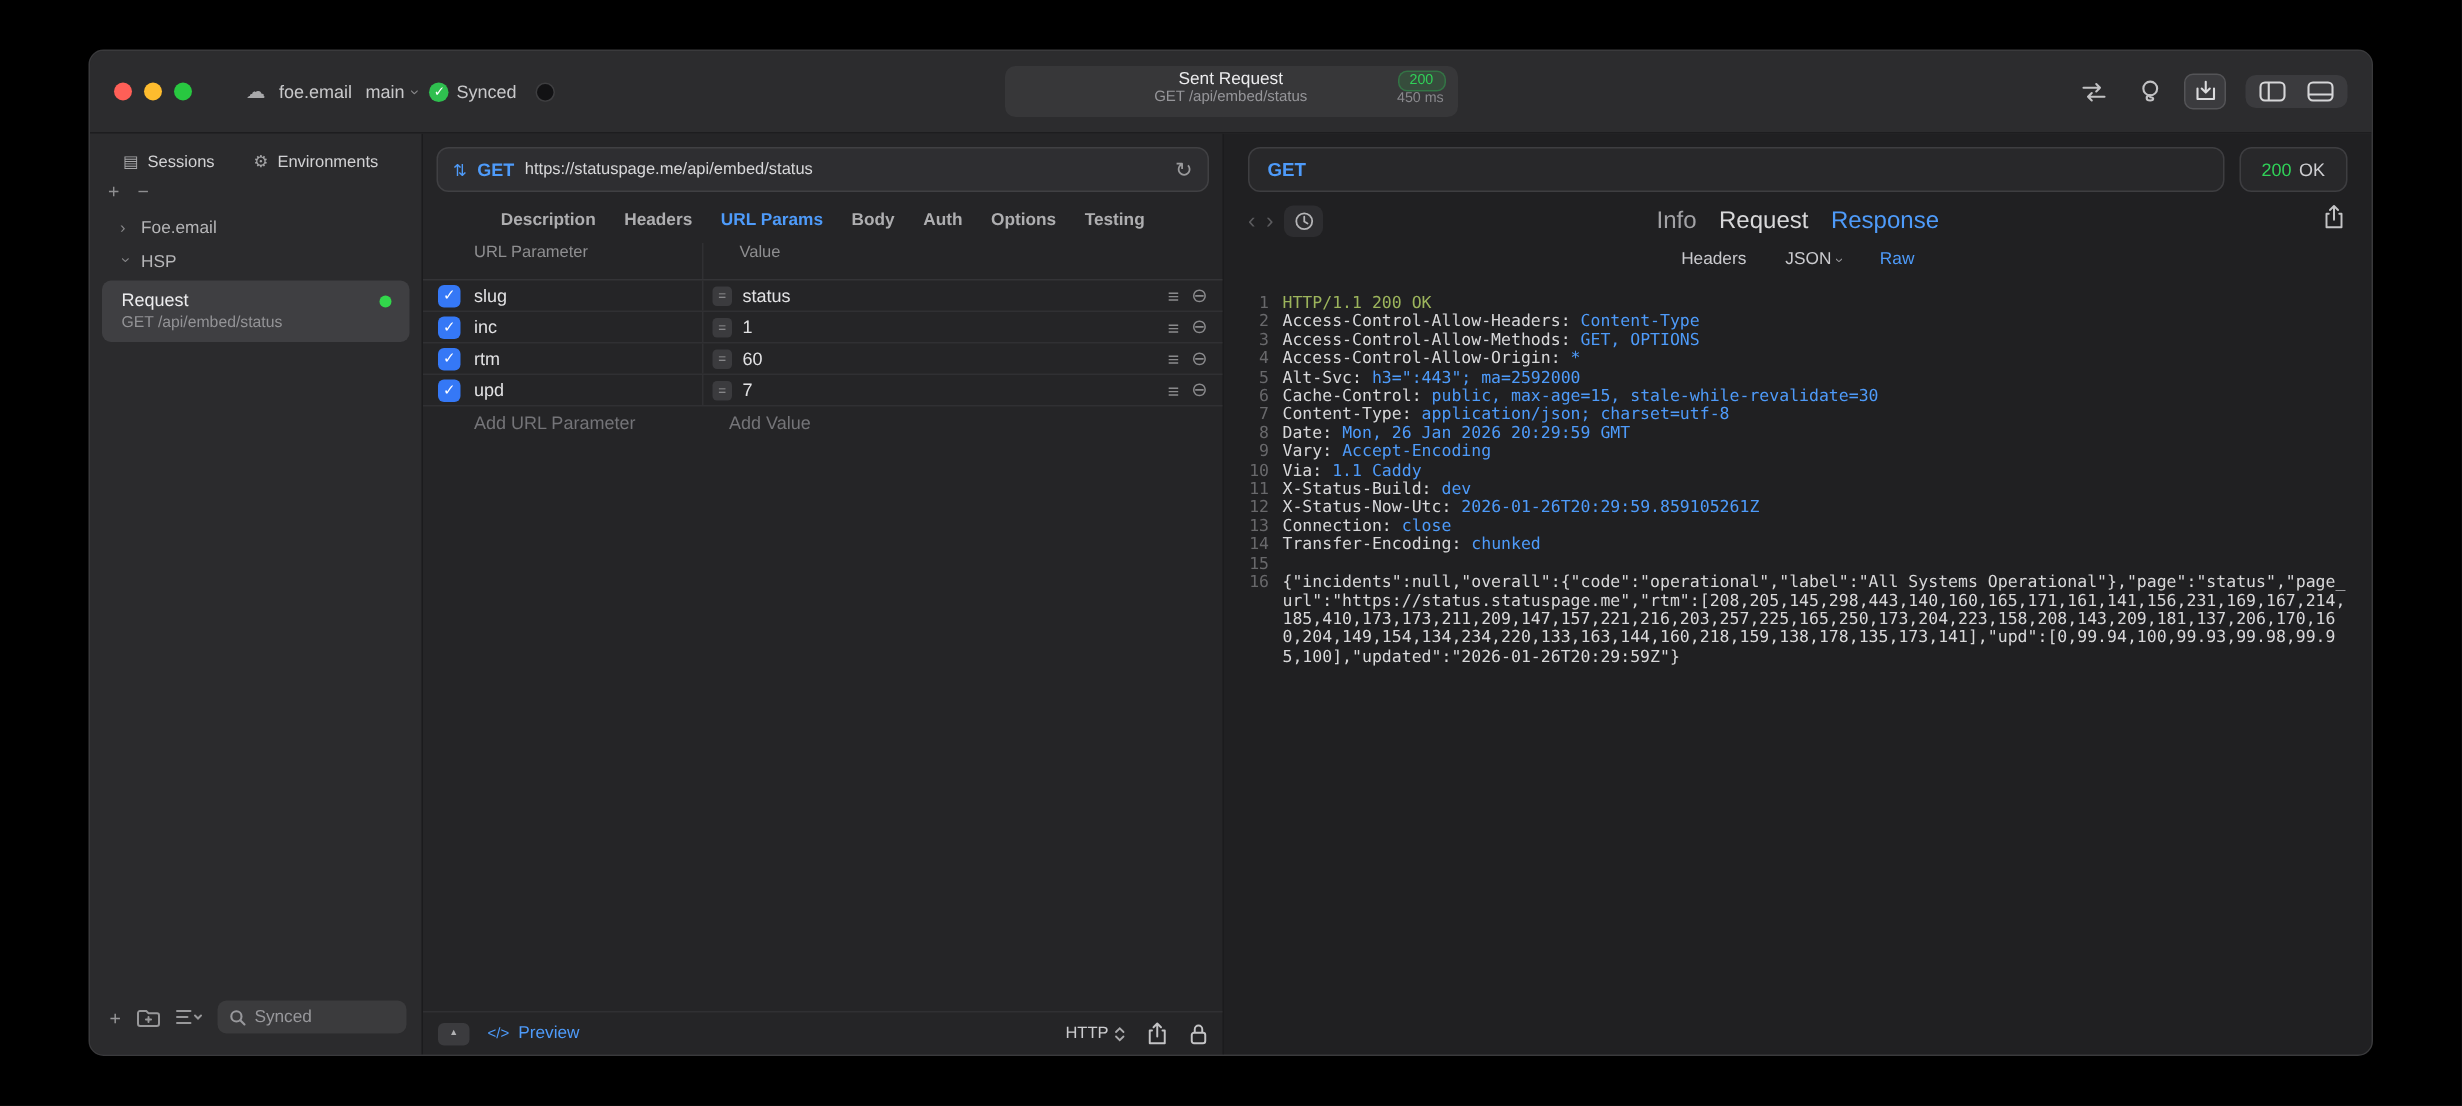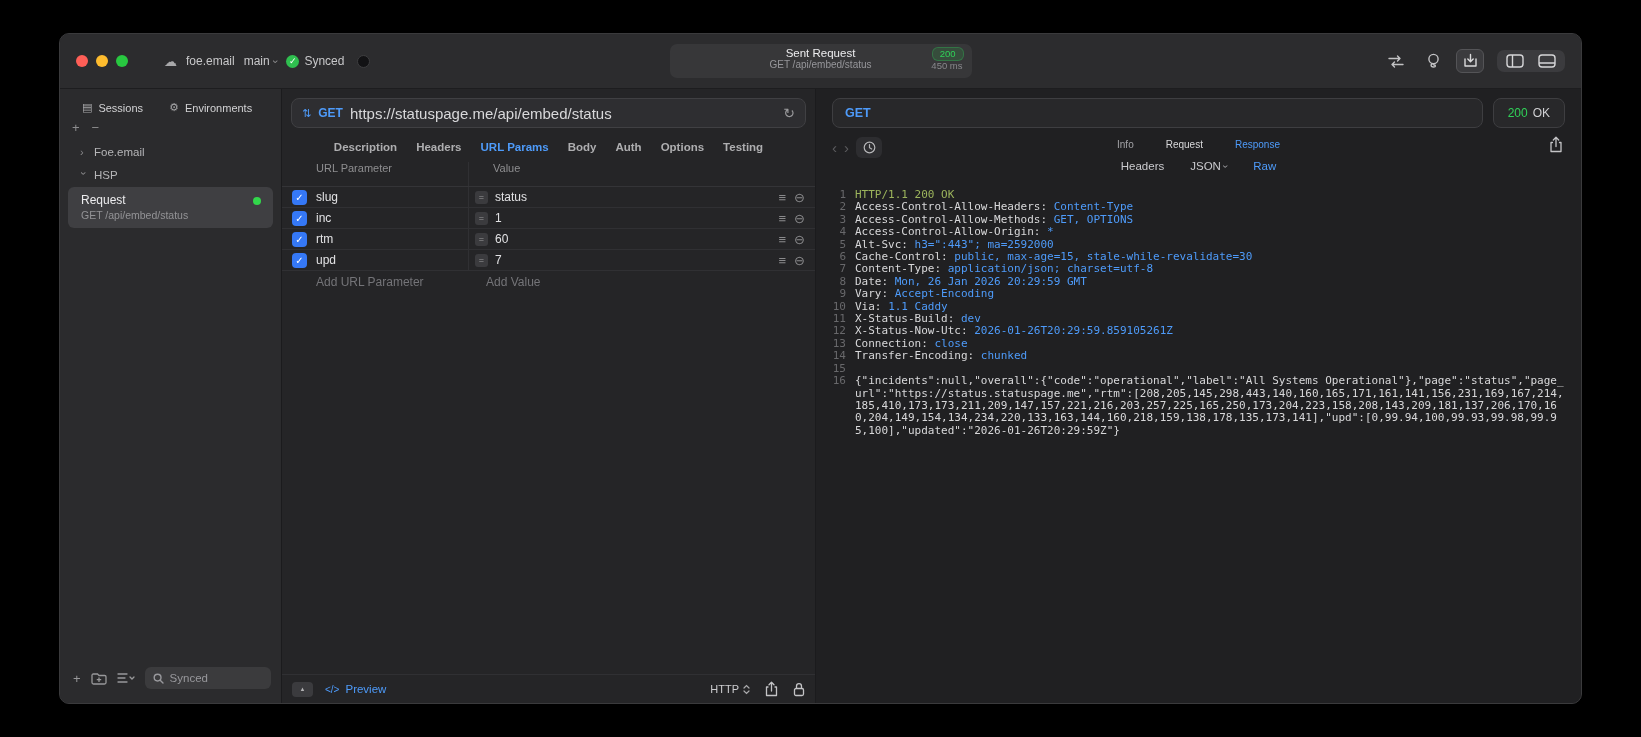--- a/index.html
+++ b/index.html
@@ -47,21 +47,21 @@
   .req-dot { position:absolute; right:12px; top:10px; width:8px; height:8px; border-radius:50%; background:#32d74b; }
   .sb-footer { margin-top:auto; display:flex; align-items:center; gap:10px; padding:8px 10px 14px 13px; color:#98989a; }
   .sb-footer .fi { font-size:13px; display:flex; align-items:center; }
   .search { margin-left:auto; width:130px; height:22px; background:#3b3b3d; border-radius:6px; display:flex; align-items:center; gap:6px; padding:0 8px; color:#98989c; font-size:11.5px; }
 
   
   .reqpane { width:534px; flex:none; background:#252527; border-right:1px solid #1b1b1d; display:flex; flex-direction:column; }
   .urlbar { margin:9px 9px 3px; height:30px; background:#2e2e31; border:1px solid #404043; border-radius:8px; display:flex; align-items:center; padding:0 10px; gap:7px; }
   .mswitch { color:#4e9bfa; font-size:11px; }
   .method { color:#4e9bfa; font-weight:bold; font-size:12px; }
-  .urltxt { color:#d8d8da; font-size:15px; white-space:nowrap; overflow:hidden; }
+  .urltxt { color:#d8d8da; font-size:11px; white-space:nowrap; overflow:hidden; }
   .refresh { margin-left:auto; color:#9a9a9c; font-size:14px; }
   .rq-tabs { display:flex; justify-content:center; gap:19px; padding:10px 0 9px; font-size:11.5px; color:#aeaeb0;font-weight:bold; }
   .rq-tabs .tab.on { color:#4e9bfa; }
   .phead { display:flex; align-items:flex-start; height:25px; font-size:11px; color:#8e8e90; border-bottom:1px solid #343437; }
   .phead .h1 { margin-left:34px; width:152px; }
   .phead .h2 { margin-left:24px; }
   .prow { display:flex; align-items:center; height:21px; border-bottom:1px solid #303033; font-size:12px; color:#e2e2e4; }
   .cb { width:15px; height:15px; margin-left:10px; background:#3578f6; border-radius:4px; color:#fff; font-size:10px; display:flex; align-items:center; justify-content:center; flex:none; }
   .pkey { margin-left:9px; width:152px; }
   .vdiv { width:1px; align-self:stretch; background:#303033; }
@@ -82,21 +82,21 @@
   .resppane { flex:1; background:#202022; display:flex; flex-direction:column; min-width:0; }
   .resp-top { display:flex; align-items:center; gap:10px; padding:9px 16px 4px; }
   .resp-url { flex:1; height:30px; background:#28282a; border:1px solid #3e3e41; border-radius:8px; display:flex; align-items:center; padding:0 12px; gap:7px; color:#4e9bfa; font-size:12.5px; white-space:nowrap; overflow:hidden; }
   .resp-url .m { font-weight:bold; }
   .status-pill { height:30px; flex:none; background:#28282a; border:1px solid #3e3e41; border-radius:8px; display:flex; align-items:center; gap:5px; padding:0 14px; font-size:12px; }
   .st-code { color:#30d158; } .st-ok { color:#cfcfd2; }
   .resp-nav { position:relative; display:flex; align-items:center; justify-content:center; padding:7px 16px 5px; }
   .nav-left { position:absolute; left:16px; top:5px; display:flex; align-items:center; gap:7px; }
   .nav-chev { color:#5c5c5f; font-size:15px; line-height:1; }
   .clock-btn { width:26px; height:21px; background:#2d2d30; border-radius:6px; display:flex; align-items:center; justify-content:center; }
-  .resp-tabs { display:flex; gap:32px; font-size:10px; color:#a2a2a6; }
+  .resp-tabs { display:flex; gap:15px; font-size:16px; color:#a2a2a6; }
   .resp-tabs .t2 { color:#d8d8da; }
   .resp-tabs .on { color:#4e9bfa; }
   .share-abs { position:absolute; right:18px; top:4px; }
   .subtabs { display:flex; justify-content:center; gap:26px; font-size:11.5px; color:#cacace; padding:5px 0 9px; align-items:center; }
   .subtabs .on { color:#4e9bfa; }
   .jchev { display:inline-block; transform:rotate(90deg); color:#9a9a9e; font-size:10px; margin-left:3px; }
 
   .code { flex:1; font-family:"DejaVu Sans Mono","Liberation Mono",monospace; font-size:11px; line-height:12.4px; padding:8px 14px 0 6px; overflow:hidden; }
   .cl { display:flex; min-height:12.4px; }
   .ln { width:24px; flex:none; text-align:right; color:#68686b; margin-right:9px; }

